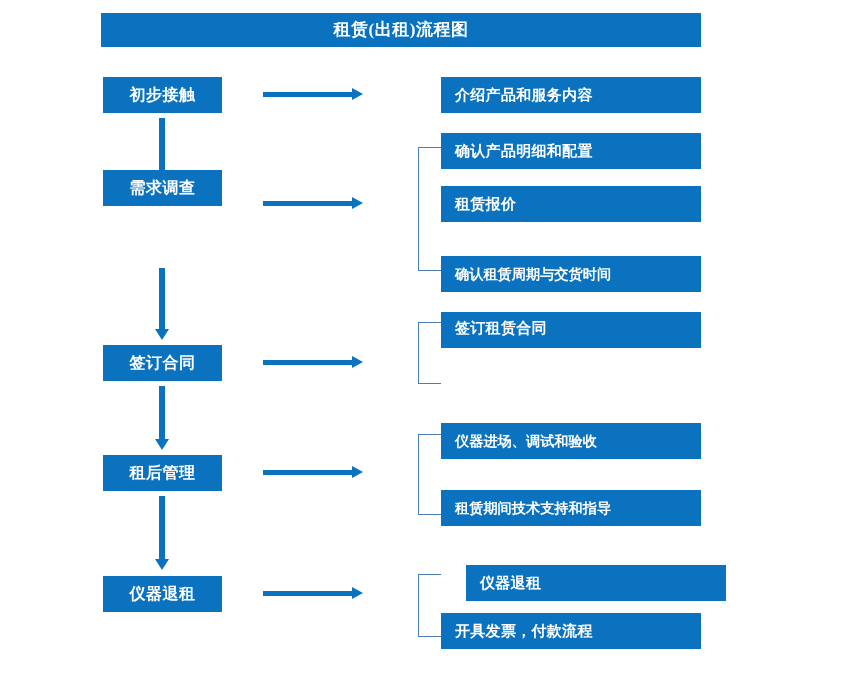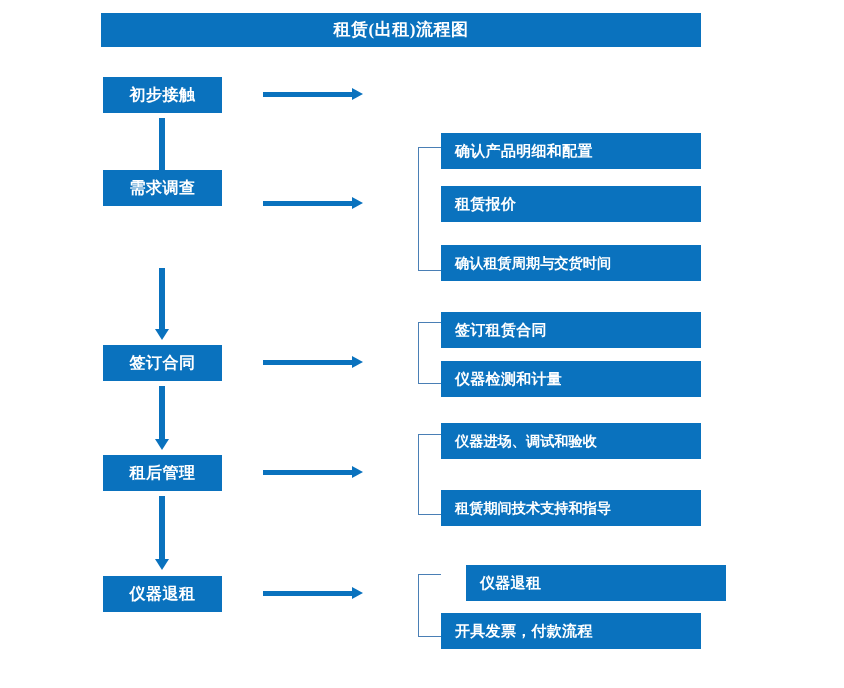--- a/index.html
+++ b/index.html
@@ -132,55 +132,55 @@
 
   <div class="title-bar">租赁(出租)流程图</div>
 
   <div class="stage-box" style="top:77px;">初步接触</div>
 
   <div class="arrow-h" style="left:263px; top:86px; width:100px;">
     <div class="shaft" style="width:89px;"></div>
     <div class="head" style="left:89px;"></div>
   </div>
 
+  <div class="detail-box" style="top:77px;">介绍产品和服务内容</div>
 
   <div class="arrow-v" style="left:153px; top:118px; height:64px;">
     <div class="shaft" style="height:53px;"></div>
     <div class="head" style="top:53px;"></div>
   </div>
 
   <div class="stage-box" style="top:170px;">需求调查</div>
 
   <div class="arrow-h" style="left:263px; top:195px; width:100px;">
     <div class="shaft" style="width:89px;"></div>
     <div class="head" style="left:89px;"></div>
   </div>
 
   <div class="bracket" style="top:147px; height:124px;"></div>
 
   <div class="detail-box" style="top:186px;">租赁报价</div>
   <div class="detail-box" style="top:133px;">确认产品明细和配置</div>
-  <div class="detail-box narrow-text" style="top:245px;">确认租赁周期与交货时间</div>
+  <div class="detail-box narrow-text" style="top:256px;">确认租赁周期与交货时间</div>
 
   <div class="arrow-v" style="left:153px; top:268px; height:72px;">
     <div class="shaft" style="height:61px;"></div>
     <div class="head" style="top:61px;"></div>
   </div>
 
   <div class="stage-box" style="top:345px;">签订合同</div>
 
   <div class="arrow-h" style="left:263px; top:354px; width:100px;">
     <div class="shaft" style="width:89px;"></div>
     <div class="head" style="left:89px;"></div>
   </div>
 
   <div class="bracket" style="top:322px; height:62px;"></div>
 
-  <div class="detail-box" style="top:312px;">签订租赁合同</div>
-  <div class="detail-box" style="top:361px;">仪器检测和计量</div>
+  <div class="detail-box" style="top:312px;font-family:Liberation Mono, monospace;">签订租赁合同</div>
 
   <div class="arrow-v" style="left:153px; top:386px; height:64px;">
     <div class="shaft" style="height:53px;"></div>
     <div class="head" style="top:53px;"></div>
   </div>
 
   <div class="stage-box" style="top:455px;">租后管理</div>
 
   <div class="arrow-h" style="left:263px; top:464px; width:100px;">
     <div class="shaft" style="width:89px;"></div>

